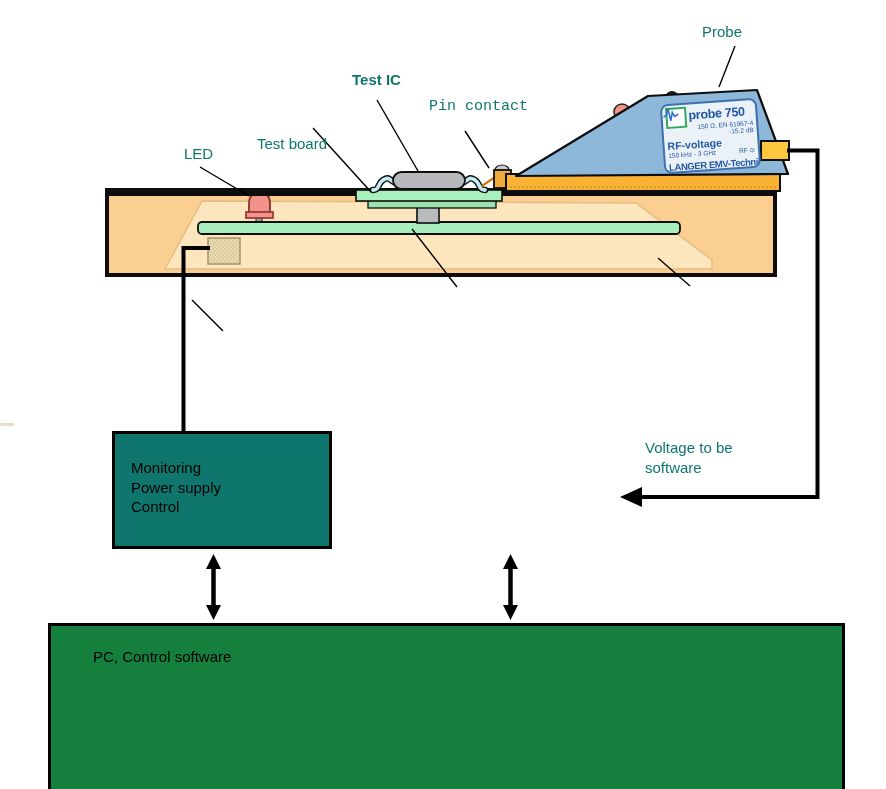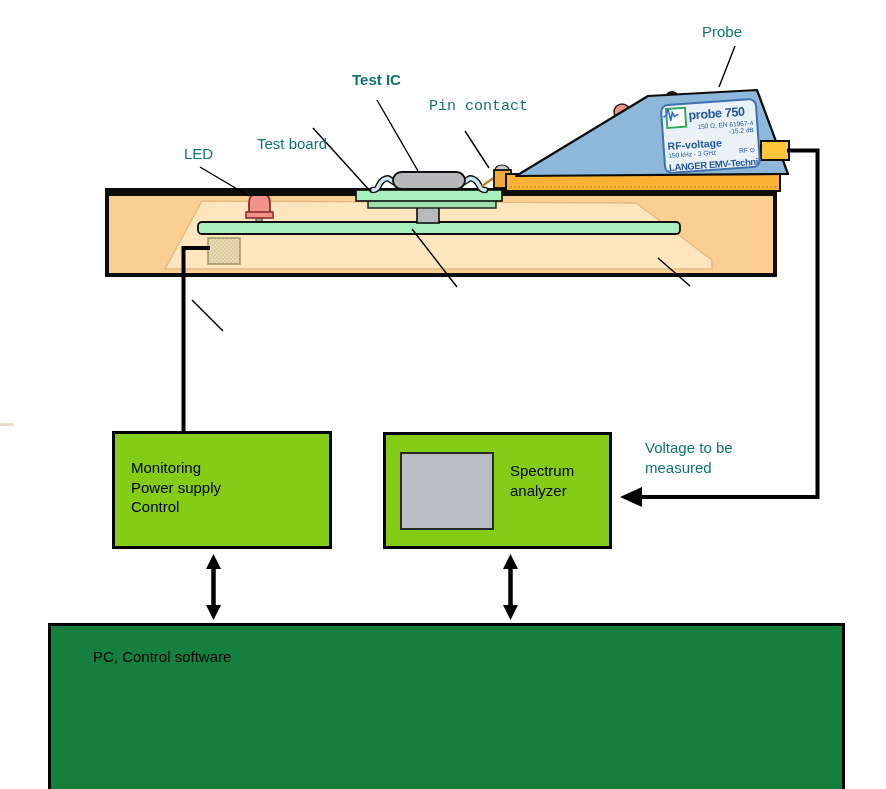--- a/index.html
+++ b/index.html
@@ -1,21 +1,21 @@
 <!DOCTYPE html>
 <html><head>
 <meta charset="utf-8">
 <style>
   html,body{margin:0;padding:0;background:#fff;}
   body{width:886px;height:789px;position:relative;overflow:hidden;
        font-family:"Liberation Sans",sans-serif;}
   .stage{position:absolute;inset:0;}
   .stage svg{position:absolute;left:0;top:0;}
   .lbl{position:absolute;font-size:15px;color:#0f766e;white-space:nowrap;line-height:20px;}
-  .box{position:absolute;background:#84cc16;border:3px solid #000;box-sizing:border-box;padding-left:22px;}
+  .box{position:absolute;background:#0f766e;border:3px solid #000;box-sizing:border-box;padding-left:22px;}
   .box-text{position:absolute;font-size:15px;color:#000;line-height:19.5px;white-space:nowrap;}
   .pc-box{position:absolute;left:48px;top:623px;width:797px;height:172px;
           background:#15803d;border:3px solid #000;box-sizing:border-box;}
   .screen{position:absolute;left:14px;top:17px;width:94px;height:78px;
           background:#b7bdc2;border:2px solid #2a2a2a;box-sizing:border-box;}
   .artifact{position:absolute;left:0;top:423px;width:14px;height:3px;background:#e7dfc6;}
   
   .probe-panel{position:absolute;left:662px;top:101px;width:97px;height:70px;
        transform:rotate(-4deg);background:#ebf2f7;border:2.5px solid #3f6fae;
        border-radius:8px;box-sizing:border-box;padding:2px 3px 1px 3px;
@@ -133,37 +133,30 @@
     <div class="pp-brand">LANGER EMV-Technik</div>
   </div>
 
   <div class="lbl" style="left:702px;top:22px;">Probe</div>
   <div class="lbl" style="left:352px;top:70px;font-weight:bold;">Test IC</div>
   <div class="lbl" style="left:257px;top:92px;margin-top:42px;">Test board</div>
   <div class="lbl" style="left:429px;top:97px;font-family:Liberation Mono, monospace;">Pin contact</div>
   <div class="lbl" style="left:184px;top:144px;">LED</div>
   <div class="lbl" style="left:645px;top:438px;">
     <div>Voltage to be</div>
-    <div>measured</div>
+    <div>software</div>
   </div>
 
   <div class="box" style="left:112px;top:431px;width:220px;height:118px;">
     <div class="box-text" style="left:16px;top:24px;">
       <div>Monitoring</div>
       <div>Power supply</div>
       <div>Control</div>
     </div>
   </div>
 
-  <div class="box" style="left:383px;top:432px;width:229px;height:117px;">
-    <div class="screen"></div>
-    <div class="box-text" style="left:124px;top:26px;">
-      <div>Spectrum</div>
-      <div>analyzer</div>
-    </div>
-  </div>
 
   <div class="pc-box">
     <div class="box-text" style="left:42px;top:21px;">PC, Control software</div>
   </div>
 
   <div class="artifact"></div>
 </div>
 
 </body></html>

